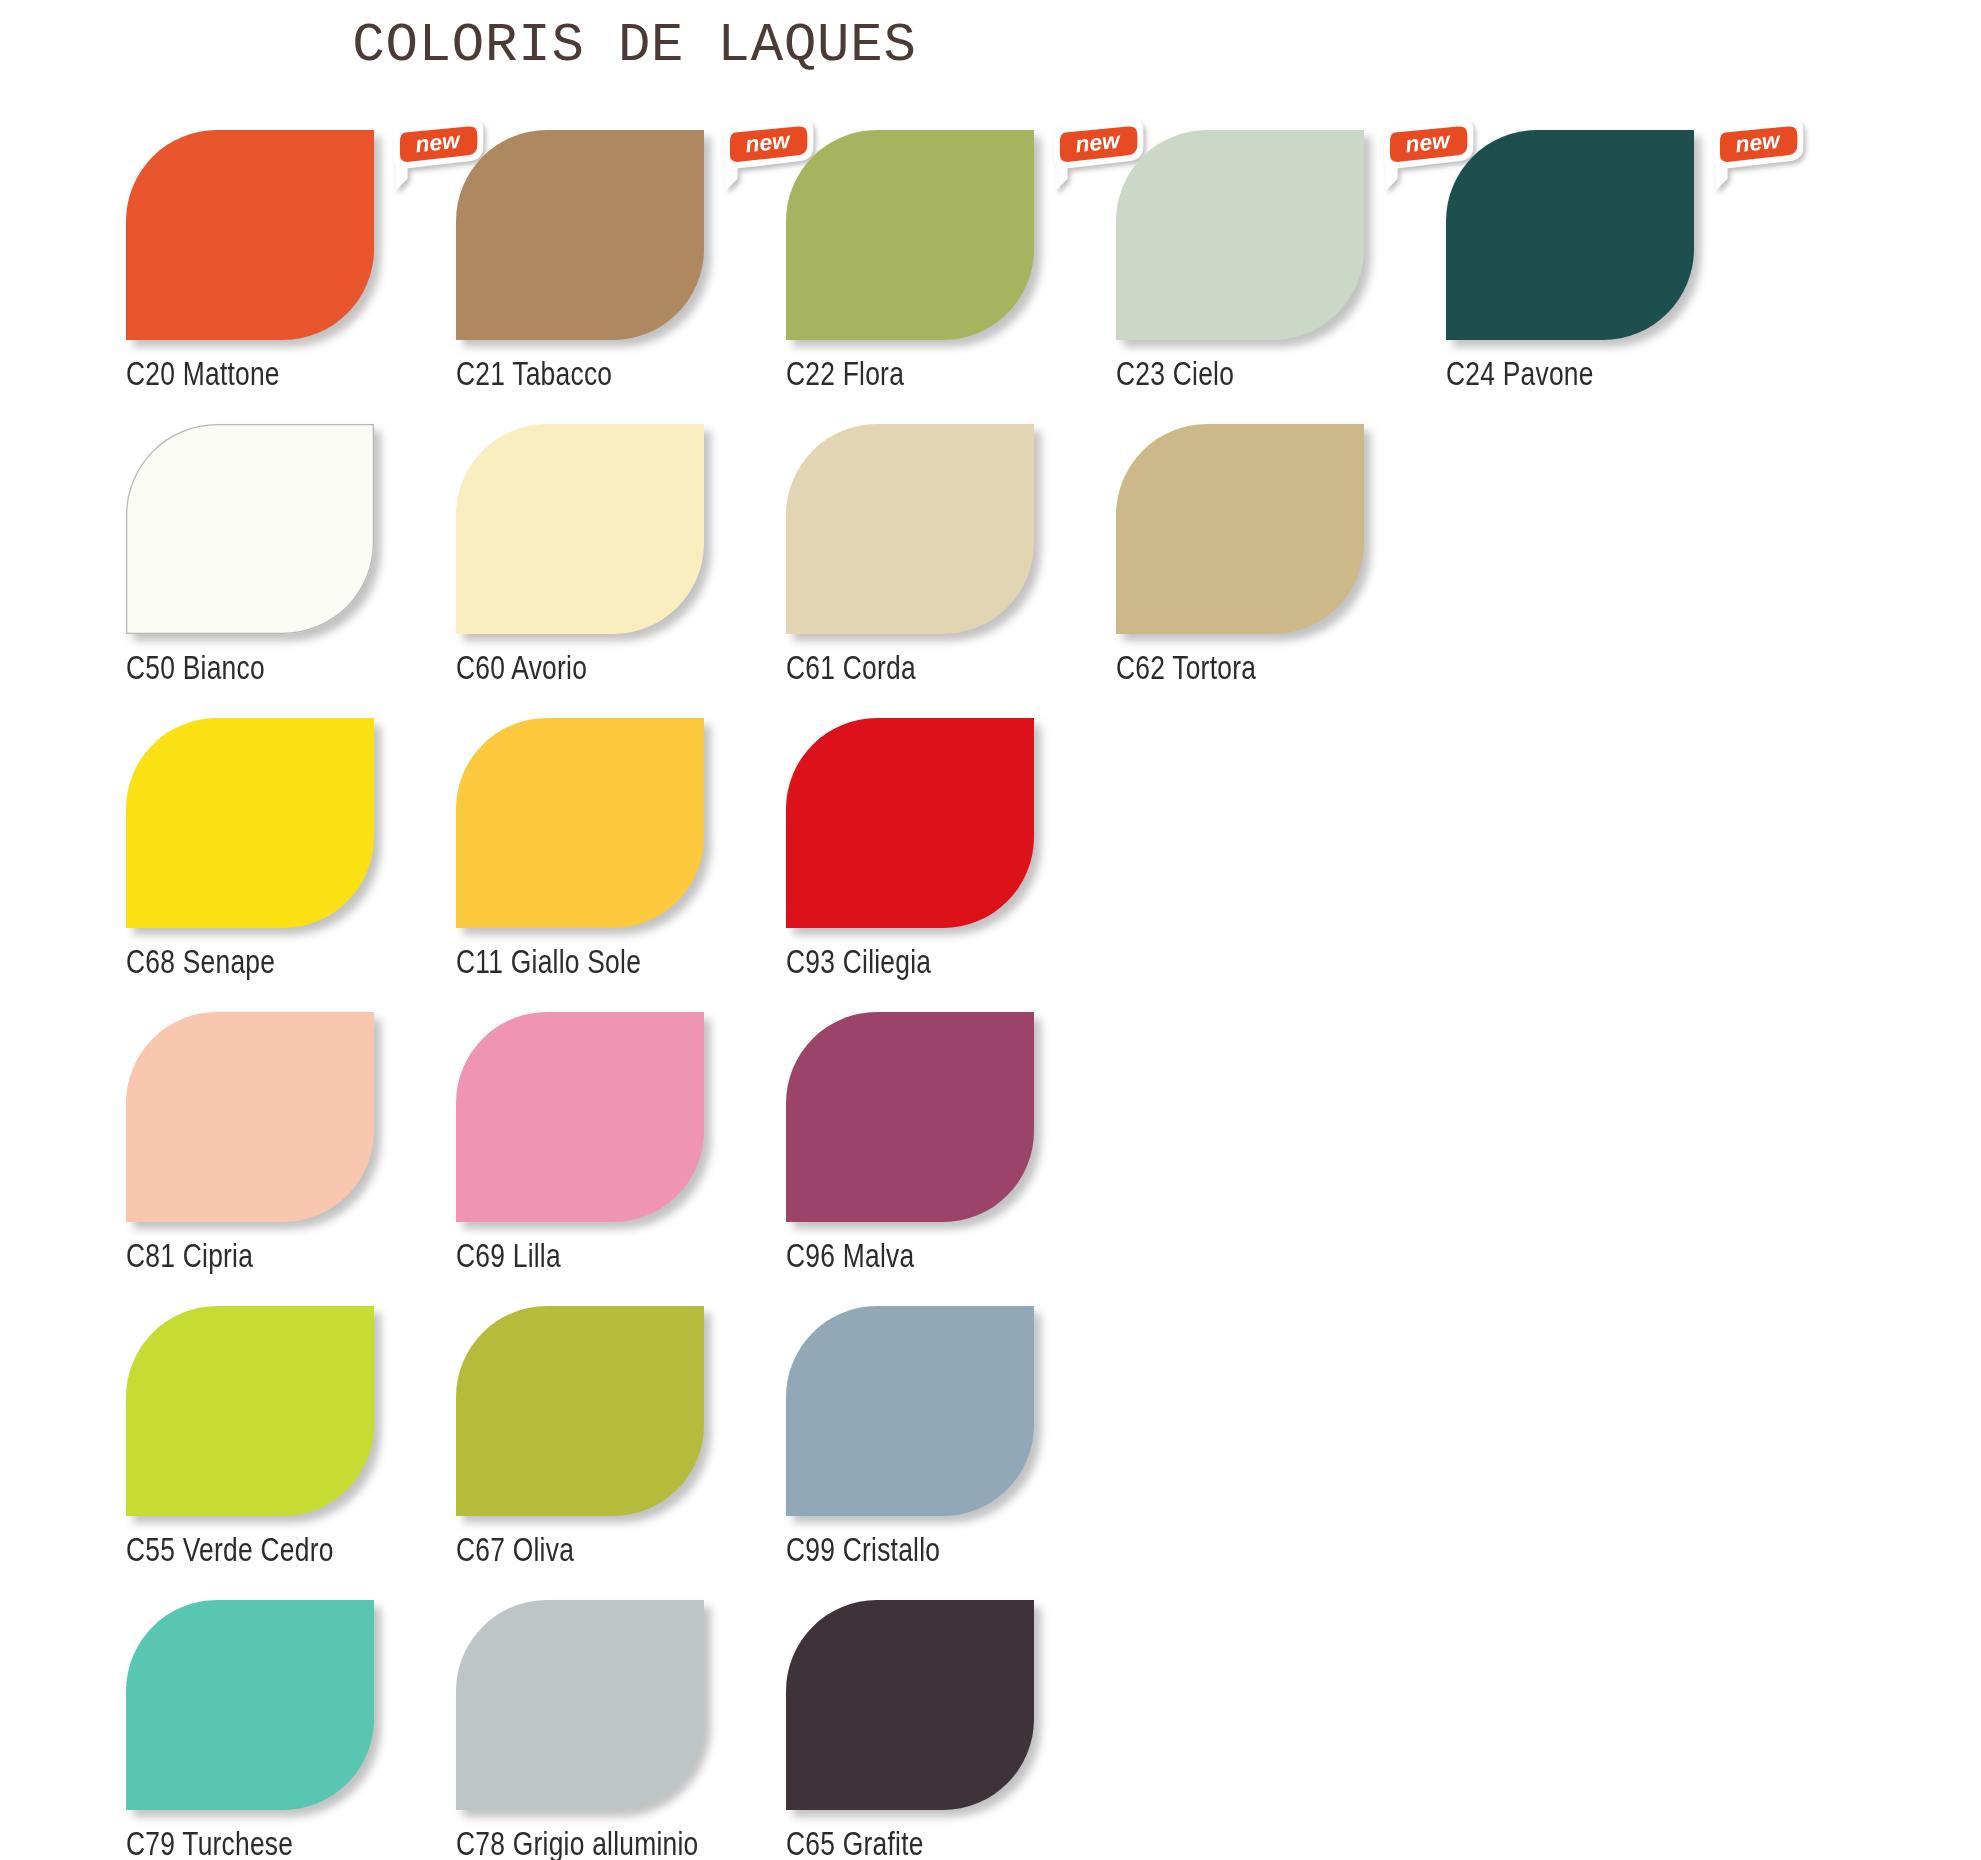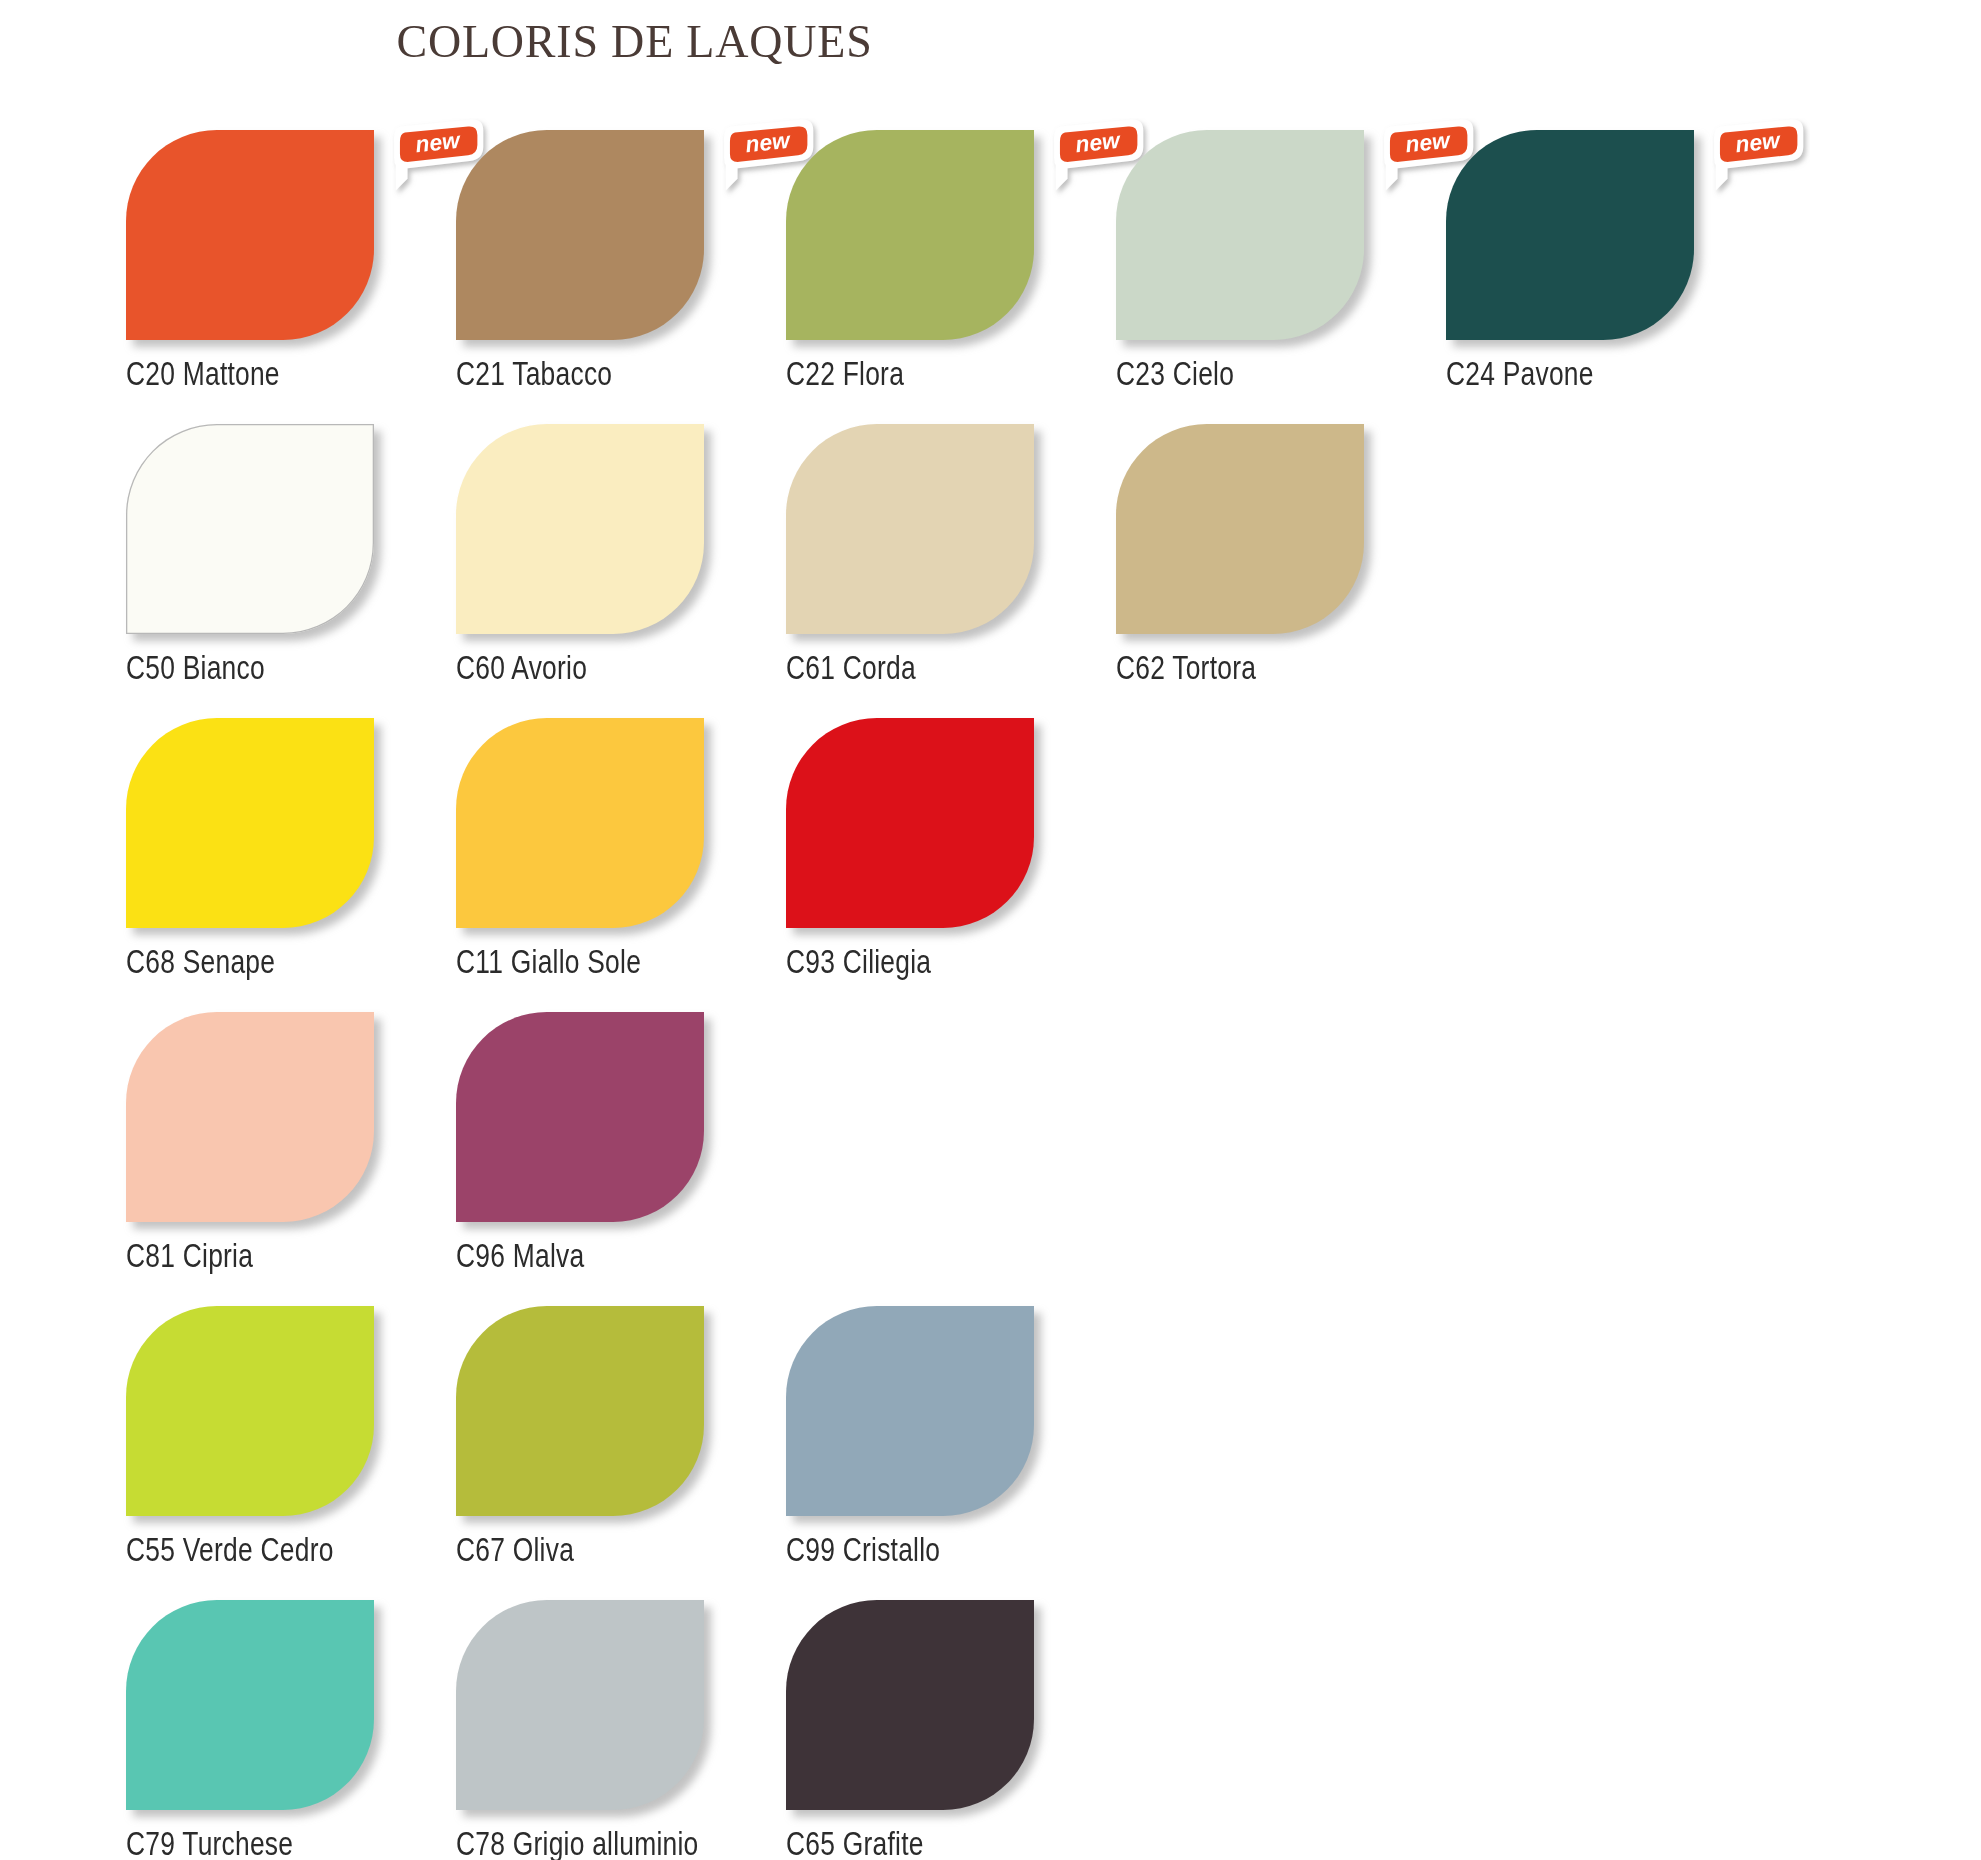--- a/index.html
+++ b/index.html
@@ -13,22 +13,22 @@
     font-family: "Liberation Sans", sans-serif;
     position: relative;
     overflow: hidden;
   }
 
   #page-title {
     position: absolute;
     left: 0; top: 15px;
     width: 1269px;
     text-align: center;
-    font-family: Liberation Serif, serif;
-    font-size: 46px;
+    font-family: Liberation Mono, monospace;
+    font-size: 54px;
     font-weight: 400;
     letter-spacing: 0.8px;
     color: #4a3b36;
     white-space: nowrap;
   }
 
   #grid {
     position: absolute;
     left: 126px;
     top: 130px;
@@ -275,20 +275,27 @@
       <div class="swatch-cell">
         <div class="chip-wrap">
           <div class="chip-shadow"></div>
           <div class="chip" title="C81 Cipria" style="background: rgb(249, 198, 175);"></div>
         </div>
         <div class="swatch-label">C81 Cipria</div>
       </div>
       <div class="swatch-cell">
         <div class="chip-wrap">
           <div class="chip-shadow"></div>
+          <div class="chip" title="C69 Lilla" style="background: rgb(240, 148, 179);"></div>
+        </div>
+        <div class="swatch-label">C69 Lilla</div>
+      </div>
+      <div class="swatch-cell">
+        <div class="chip-wrap">
+          <div class="chip-shadow"></div>
           <div class="chip" title="C96 Malva" style="background: rgb(155, 67, 105);"></div>
         </div>
         <div class="swatch-label">C96 Malva</div>
       </div>
     </div>
     <div class="swatch-row">
       <div class="swatch-cell">
         <div class="chip-wrap">
           <div class="chip-shadow"></div>
           <div class="chip" title="C55 Verde Cedro" style="background: rgb(198, 220, 51);"></div>

